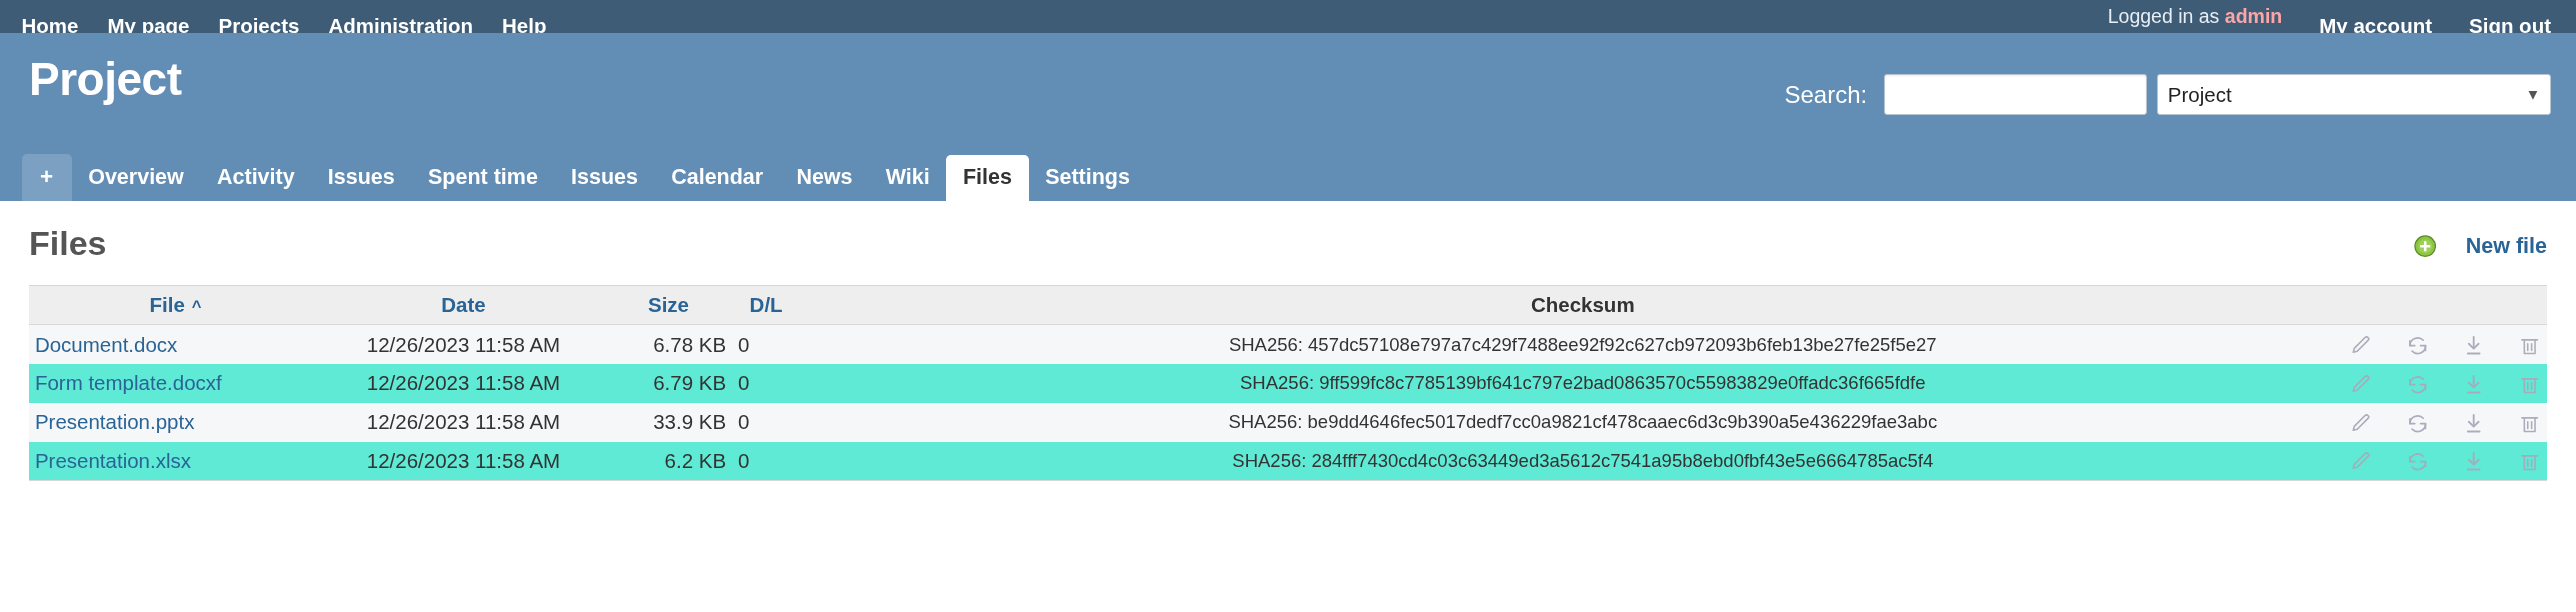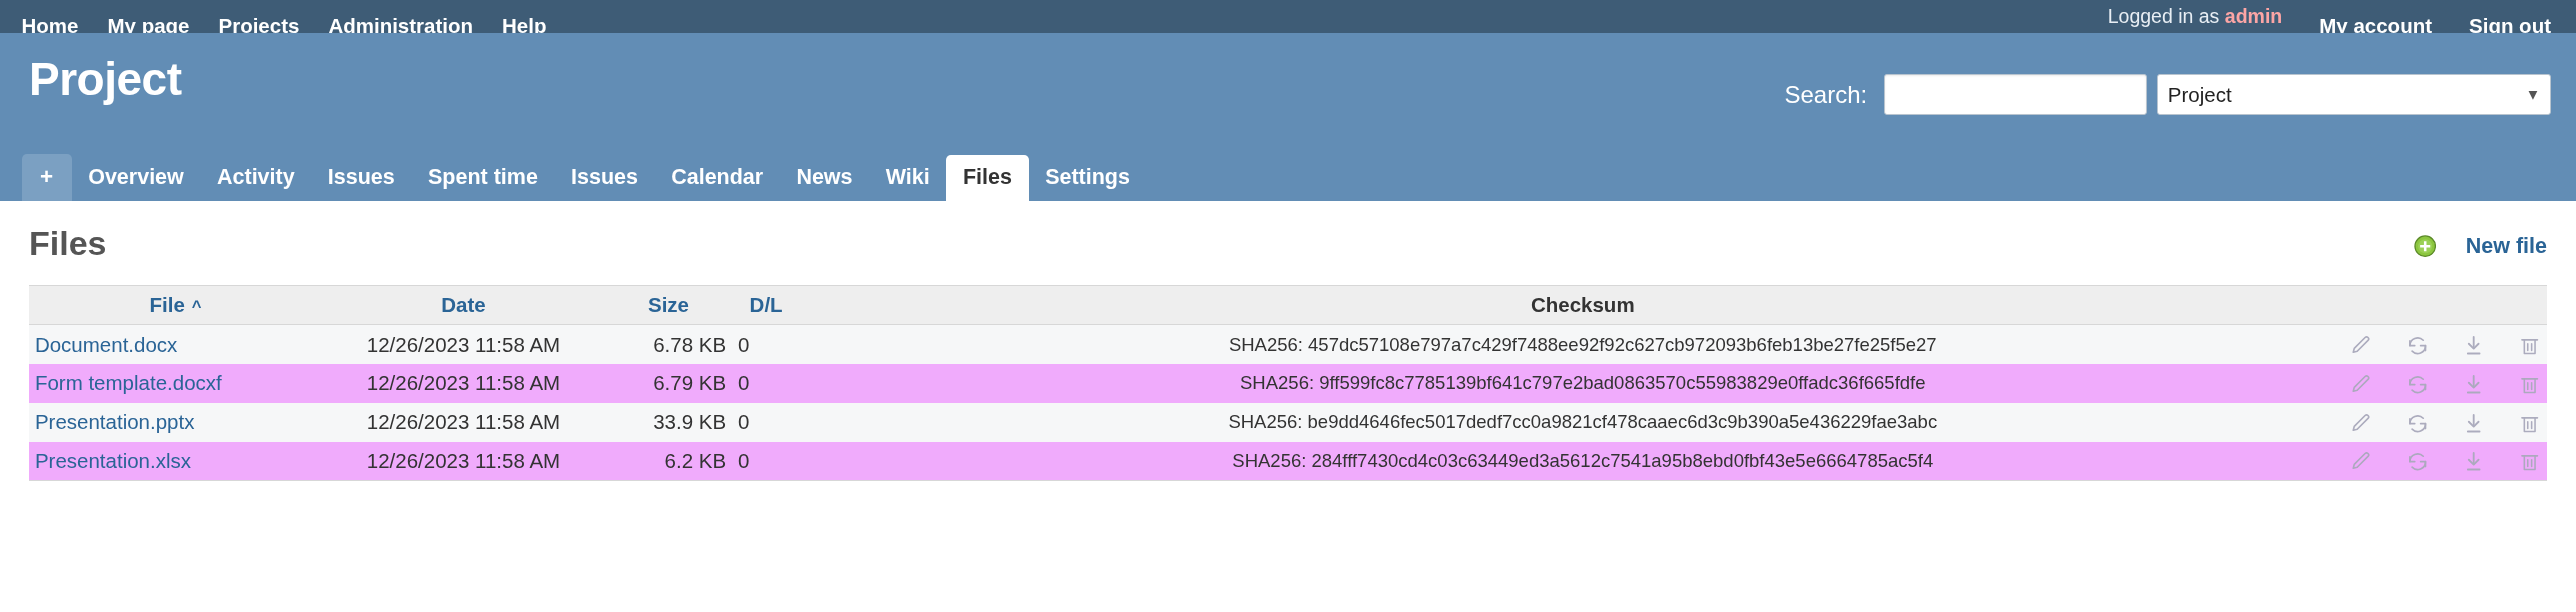--- a/index.html
+++ b/index.html
@@ -198,21 +198,21 @@
   }
 
   table.files tbody td {
     height: 39px;
     padding: 0 5.9px;
     color: #333;
     white-space: nowrap;
     vertical-align: middle;
   }
   table.files tbody tr.odd  { background: #f6f7f8; }
-  table.files tbody tr.even { background: #f0abfc; }
+  table.files tbody tr.even { background: #5eead4; }
   table.files tbody tr:last-child td { border-bottom: 1px solid #d7d7d7; }
 
   td.filename { text-align: left; padding-left: 29px; }
   td.filename a {
     color: #2a6496;
     text-decoration: none;
     font-size: 20.5px;
   }
   td.created   { text-align: center; }
   td.filesize  { text-align: right; padding-right: 15.6px; }

